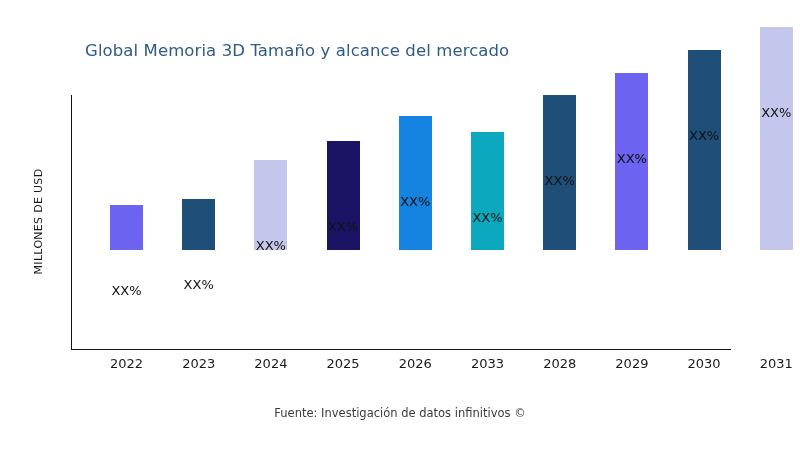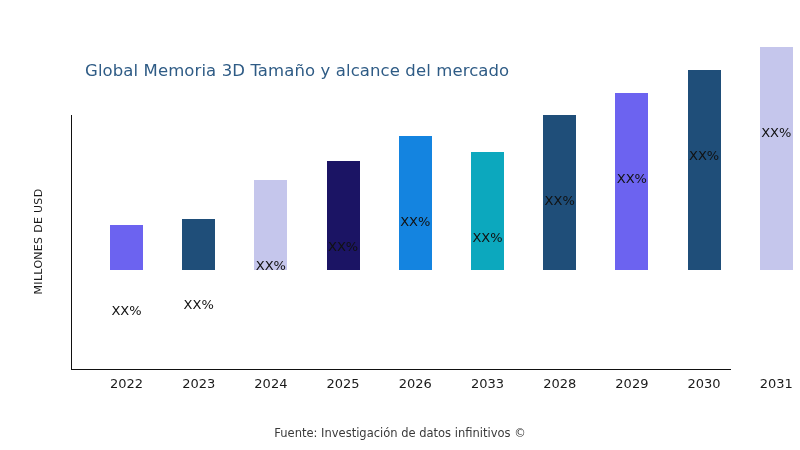--- a/index.html
+++ b/index.html
@@ -13,21 +13,20 @@
     overflow: hidden;
     font-family: "DejaVu Sans", "Liberation Sans", sans-serif;
     position: relative;
   }
   #chart-root {
     position: absolute;
     left: 0; top: 0;
     width: 800px;
     height: 351px;
     background: #ffffff;
-    margin-top: 20px;
   }
   .chart-title {
     position: absolute;
     left: 85px;
     top: 41px;
     font-size: 16.5px;
     color: #2E5B85;
     letter-spacing: 0.1px;
     white-space: nowrap;
   }

